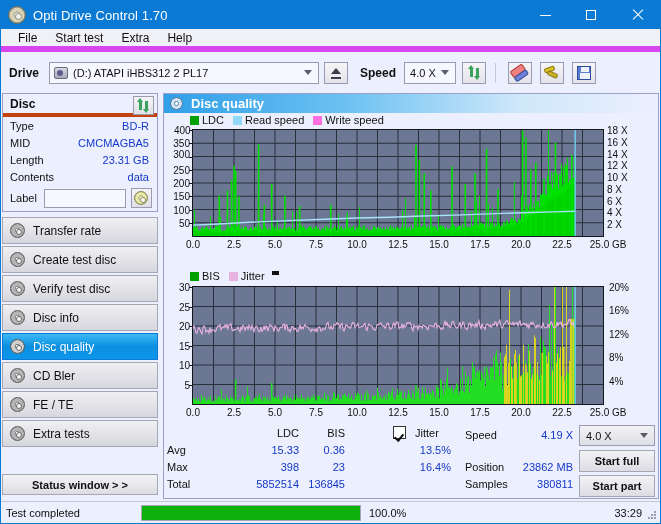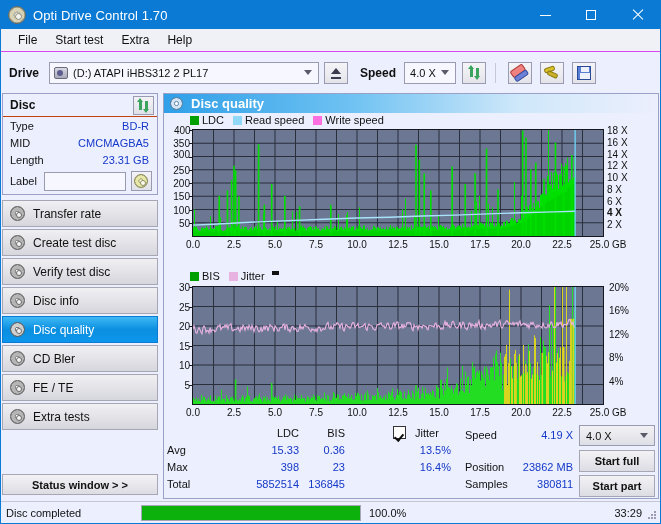--- a/index.html
+++ b/index.html
@@ -49,21 +49,21 @@
   .glyph-close { position: relative; width: 12px; height: 12px; }
   .glyph-close::before, .glyph-close::after {
     content:""; position:absolute; left:0; top:5px; width:14px; height:1px; background:#fff;
   }
   .glyph-close::before { transform: rotate(45deg); }
   .glyph-close::after  { transform: rotate(-45deg); }
 
   
   #menubar {
     position: absolute; left: 0; top: 28px; width: 659px; height: 23px;
-    background: #f0f0f7; border-bottom: 1px solid #d946ef;
+    background: #f0f0f7; border-bottom: 6px solid #d946ef;
     display: flex; align-items: center; padding-left: 8px;
   }
   .menu-item { padding: 2px 9px; font-size: 12px; color: #111; }
 
   
   #toolbar {
     position: absolute; left: 0; top: 51px; width: 659px; height: 41px;
     background: #eceffd;
     display: flex; align-items: center;
   }
@@ -143,21 +143,21 @@
   #sidebar {
     position: absolute; left: 1px; top: 92px; width: 158px; height: 406px;
     background: #eceffd;
   }
   #disc-panel {
     width: 156px; background: #eceffd;
     border: 1px solid #9aa0c8;
   }
   #disc-head {
     height: 23px; display: flex; align-items: center; position: relative;
-    border-bottom: 1px solid #c2410c;
+    border-bottom: 4px solid #c2410c;
     background: #eceffd;
   }
   #disc-head-title { font-size: 12px; font-weight: bold; color: #111; margin-left: 7px; }
   #disc-refresh-btn {
     position: absolute; right: 3px; top: 2px; width: 21px; height: 19px;
     background: linear-gradient(#f3f3f7,#e0e0e8); border: 1px solid #9a9ab0;
     display: flex; align-items: center; justify-content: center;
   }
   .disc-row { display: flex; align-items: center; height: 17px; padding: 0 8px 0 7px; }
   .disc-row .k { font-size: 11px; color: #111; }
@@ -372,20 +372,24 @@
         <span class="k">Type</span>
         <span class="v">BD-R</span>
       </div>
       <div class="disc-row">
         <span class="k">MID</span>
         <span class="v">CMCMAGBA5</span>
       </div>
       <div class="disc-row">
         <span class="k">Length</span>
         <span class="v">23.31 GB</span>
+      </div>
+      <div class="disc-row">
+        <span class="k">Contents</span>
+        <span class="v">data</span>
       </div>
       <div id="label-row">
         <span class="k">Label</span>
         <input id="label-input" type="text" value="" style="">
         <div id="label-disc-btn">
             <span class="mini-disc"></span>
           </div>
       </div>
     </div>
 
@@ -908,21 +912,21 @@
           <div class="tickmark" style="top: 42.75px; left: 25px; width: 4px;"></div>
           <div class="ytick" style="top: 27px; width: 25px; margin-left: 27px;">300</div>
           <div class="tickmark" style="top: 29.5px; left: 25px; width: 4px;"></div>
           <div class="ytick" style="top: 16.25px; width: 25px;">350</div>
           <div class="tickmark" style="top: 16.25px; left: 25px; width: 4px;"></div>
           <div class="ytick" style="top: 3px; width: 16px;">400</div>
           <div class="tickmark" style="top: 3px; left: 25px; width: 4px;"></div>
         </div>
       <div id="top-y2axis" style="position:absolute;left:443px;top:0;width:48px;height:112px;">
           <div class="ytickR" style="top: 97.2222px;">2 X</div>
-          <div class="ytickR" style="top: 85.4444px; font-weight: bold;">4 X</div>
+          <div class="ytickR" style="top: 85.4444px;">4 X</div>
           <div class="ytickR" style="top: 73.6667px;">6 X</div>
           <div class="ytickR" style="top: 61.8889px;">8 X</div>
           <div class="ytickR" style="top: 50.1111px; text-align: right;">10 X</div>
           <div class="ytickR" style="top: 38.3333px;">12 X</div>
           <div class="ytickR" style="top: 26.5556px;">14 X</div>
           <div class="ytickR" style="top: 14.7778px;">16 X</div>
           <div class="ytickR" style="top: 3px;">18 X</div>
         </div>
       <div id="top-xaxis" style="position:absolute;left:0;top:112px;width:494px;height:16px;">
           <div class="xtick" style="left: 29px;">0.0</div>
@@ -1444,21 +1448,21 @@
       <div class="action-btn" id="start-full">
         <span>Start full</span>
       </div>
       <div class="action-btn" id="start-part">
         <span>Start part</span>
       </div>
     </div>
   </div>
 
   <div id="statusbar">
-    <span id="status-text">Disc completed</span>
+    <span id="status-text">Test completed</span>
     <div id="progress-outer">
       <div id="progress-fill" style="width: 100%;"></div>
     </div>
     <span id="progress-pct">100.0%</span>
     <span id="elapsed">33:29</span>
     <span id="grip">
       <i style="left:7px;top:7px"></i>
         <i style="left:4px;top:7px"></i>
         <i style="left:7px;top:4px"></i>
         <i style="left:1px;top:7px"></i>

